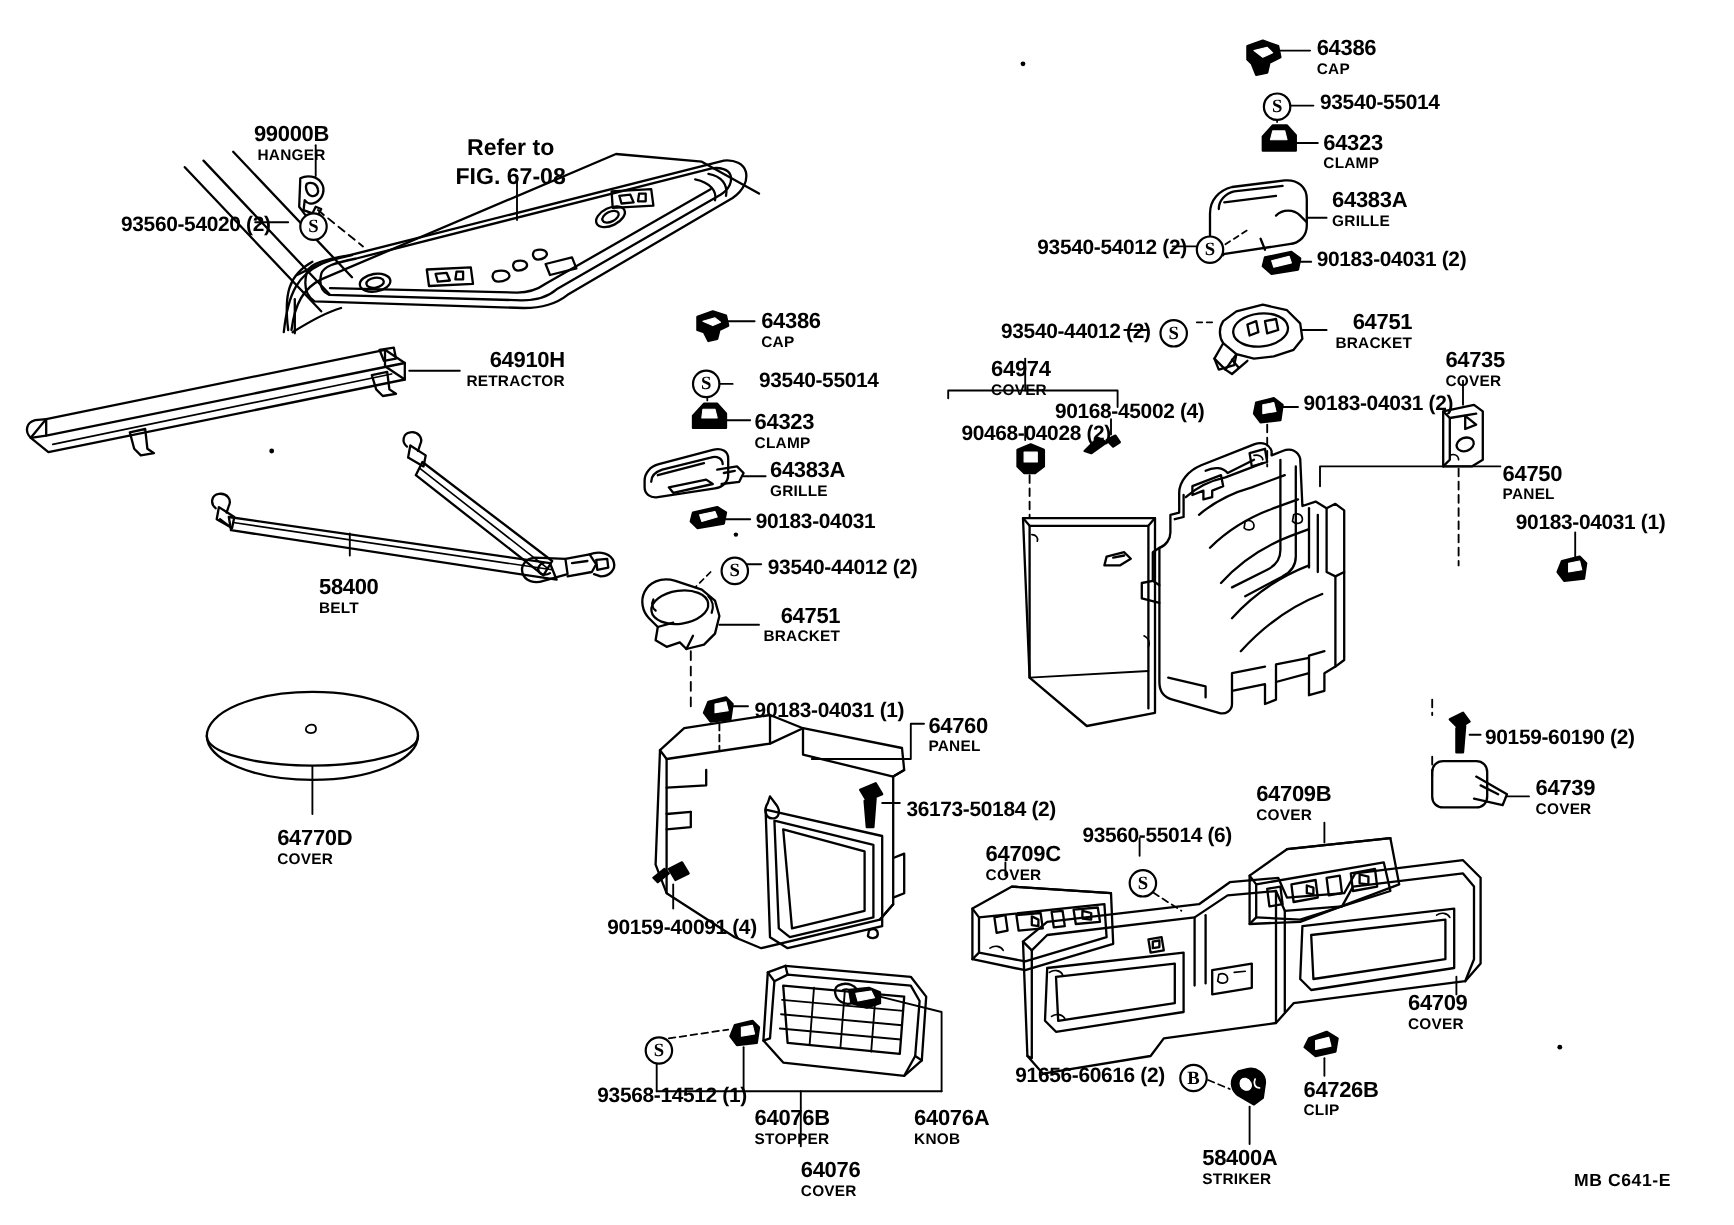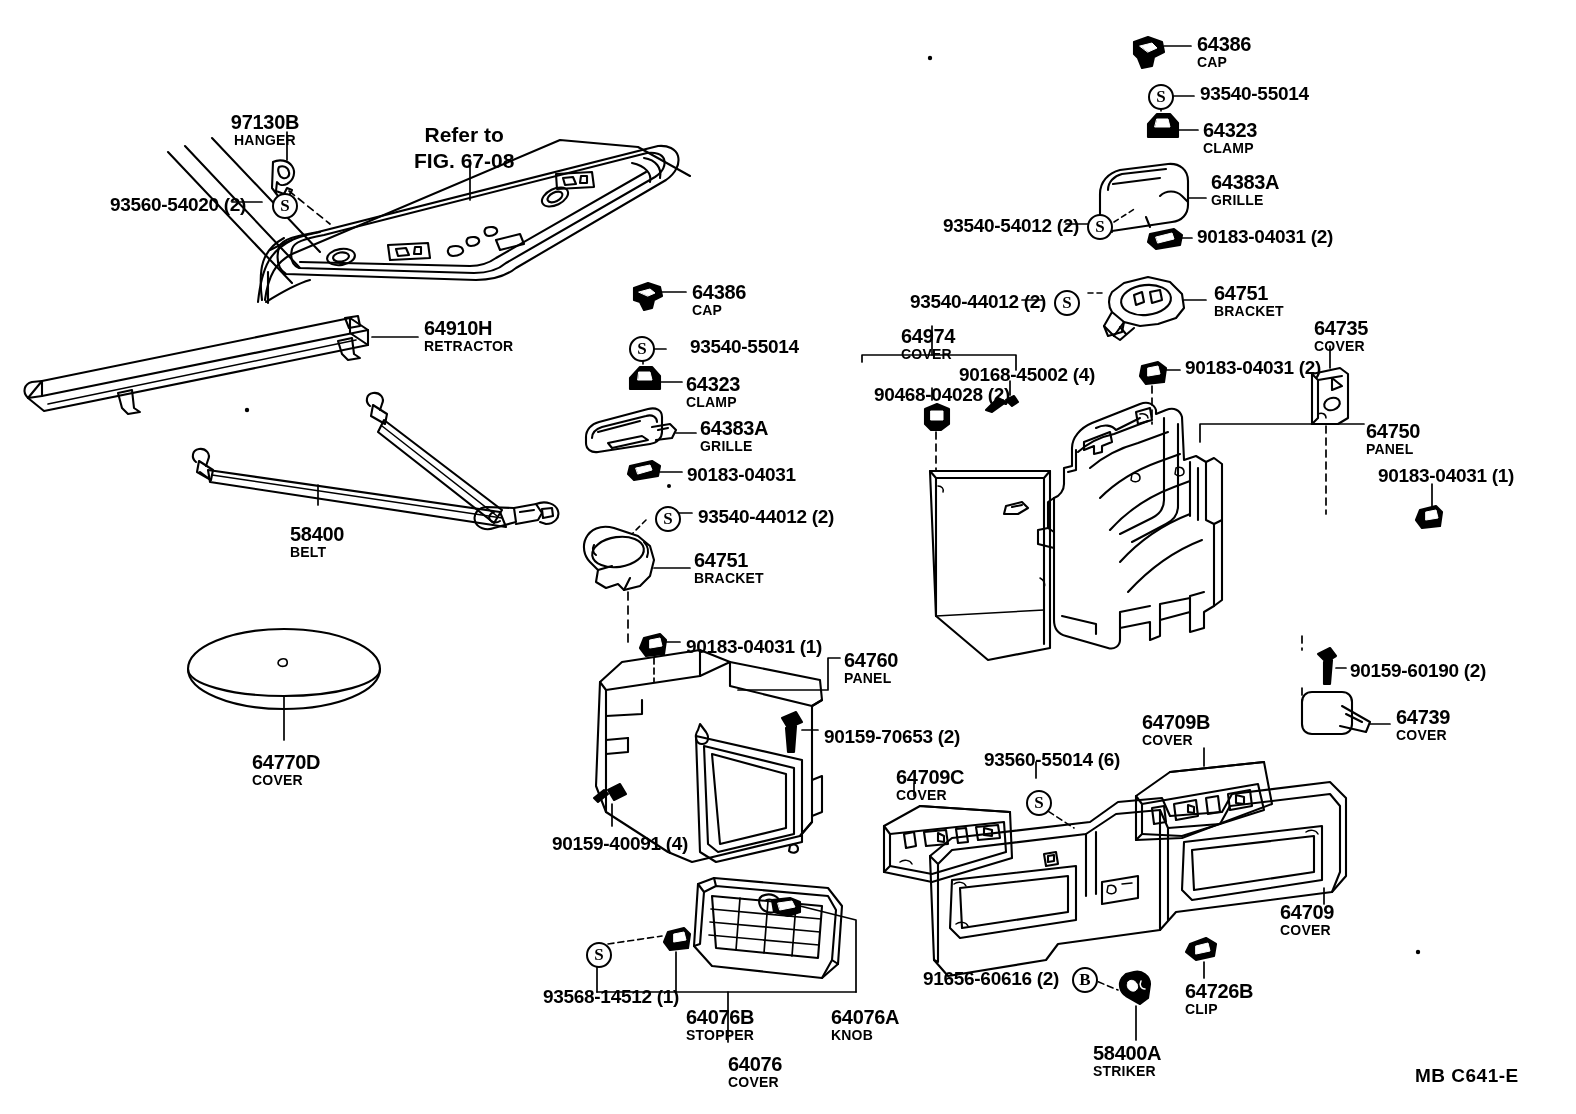--- a/index.html
+++ b/index.html
@@ -26,20 +26,21 @@
   .lbl {
     position: absolute;
     white-space: nowrap;
     line-height: 1.0;
   }
   .lbl .pn {
     display: block;
     font-size: 20px;
     font-weight: bold;
     letter-spacing: -0.3px;
+    text-align: right;
   }
   .lbl .nm {
     display: block;
     font-size: 14px;
     font-weight: bold;
     letter-spacing: 0.2px;
     margin-top: 1px;
   }
   .lbl.ac { transform: translateX(-50%); text-align: center; }
   .lbl.ac .pn, .lbl.ac .nm { text-align: center; }
@@ -58,23 +59,24 @@
     position: absolute;
     white-space: pre;
     font-size: 21px;
     font-weight: bold;
     line-height: 1.22;
     text-align: center;
   }
   .footer {
     position: absolute;
     white-space: nowrap;
-    font-size: 19px;
+    font-size: 16px;
     font-weight: bold;
     letter-spacing: 0.5px;
+    margin-left: 16px;
   }
   
   .sym {
     position: absolute;
     width: 26px;
     height: 26px;
     border: 2.2px solid #000;
     border-radius: 50%;
     box-sizing: border-box;
     font-size: 17px;
@@ -500,21 +502,21 @@
 
       <circle cx="930" cy="58" r="2.2" fill="#000" stroke="none"></circle>
       <circle cx="247" cy="410" r="2.2" fill="#000" stroke="none"></circle>
       <circle cx="1418" cy="952" r="2.2" fill="#000" stroke="none"></circle>
       <circle cx="669" cy="486" r="2" fill="#000" stroke="none"></circle>
     </g>
   </svg>
 
   <div id="labels">
       <div class="lbl ac" style="left: 265px; top: 112px;">
-        <span class="pn">97130B</span>
+        <span class="pn">99000B</span>
         <span class="nm">HANGER</span>
       </div>
       <div class="lbl" style="left: 424px; top: 318px;">
         <span class="pn">64910H</span>
         <span class="nm">RETRACTOR</span>
       </div>
       <div class="lbl" style="left: 290px; top: 524px;">
         <span class="pn">58400</span>
         <span class="nm">BELT</span>
       </div>
@@ -619,21 +621,21 @@
       <div class="sym" style="left: 1087px; top: 214px;">S</div>
       <div class="code" style="left: 1197px; top: 227px;">90183-04031 (2)</div>
       <div class="code ar" style="left: 1046px; top: 292px;">93540-44012 (2)</div>
       <div class="sym" style="left: 1054px; top: 290px;">S</div>
       <div class="code" style="left: 959px; top: 365px;">90168-45002 (4)</div>
       <div class="code" style="left: 874px; top: 385px;">90468-04028 (2)</div>
       <div class="code" style="left: 1185px; top: 358px;">90183-04031 (2)</div>
       <div class="code" style="left: 1378px; top: 466px;">90183-04031 (1)</div>
       <div class="code" style="left: 1350px; top: 661px;">90159-60190 (2)</div>
       <div class="code" style="left: 686px; top: 637px;">90183-04031 (1)</div>
-      <div class="code" style="left: 824px; top: 727px;">90159-70653 (2)</div>
+      <div class="code" style="left: 824px; top: 727px;">36173-50184 (2)</div>
       <div class="code" style="left: 552px; top: 834px;">90159-40091 (4)</div>
       <div class="code" style="left: 543px; top: 987px;">93568-14512 (1)</div>
       <div class="sym" style="left: 586px; top: 942px;">S</div>
       <div class="code" style="left: 984px; top: 750px;">93560-55014 (6)</div>
       <div class="sym" style="left: 1026px; top: 790px;">S</div>
       <div class="code" style="left: 923px; top: 969px;">91656-60616 (2)</div>
       <div class="sym" style="left: 1072px; top: 967px;">B</div>
     </div>
 
   <div class="note" style="left:414px; top:122px;">Refer to

